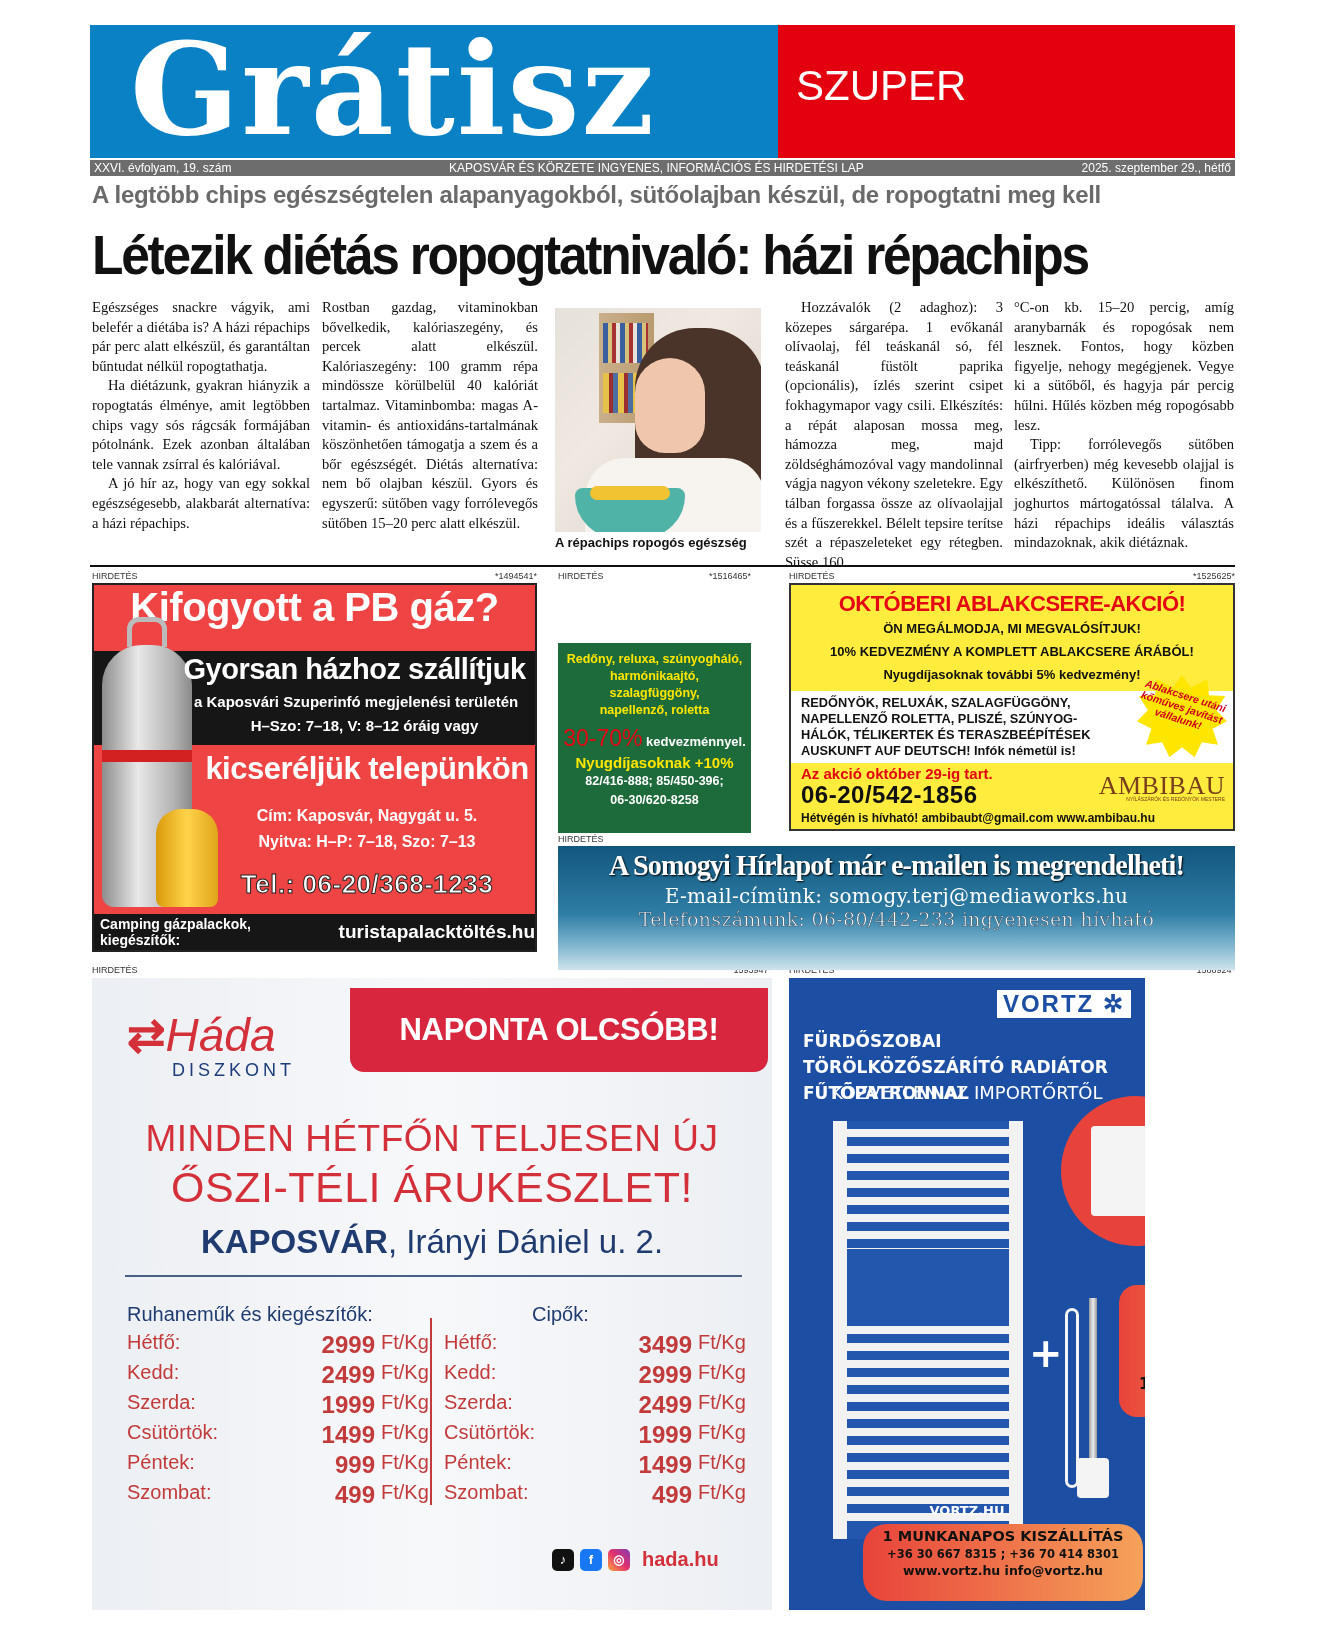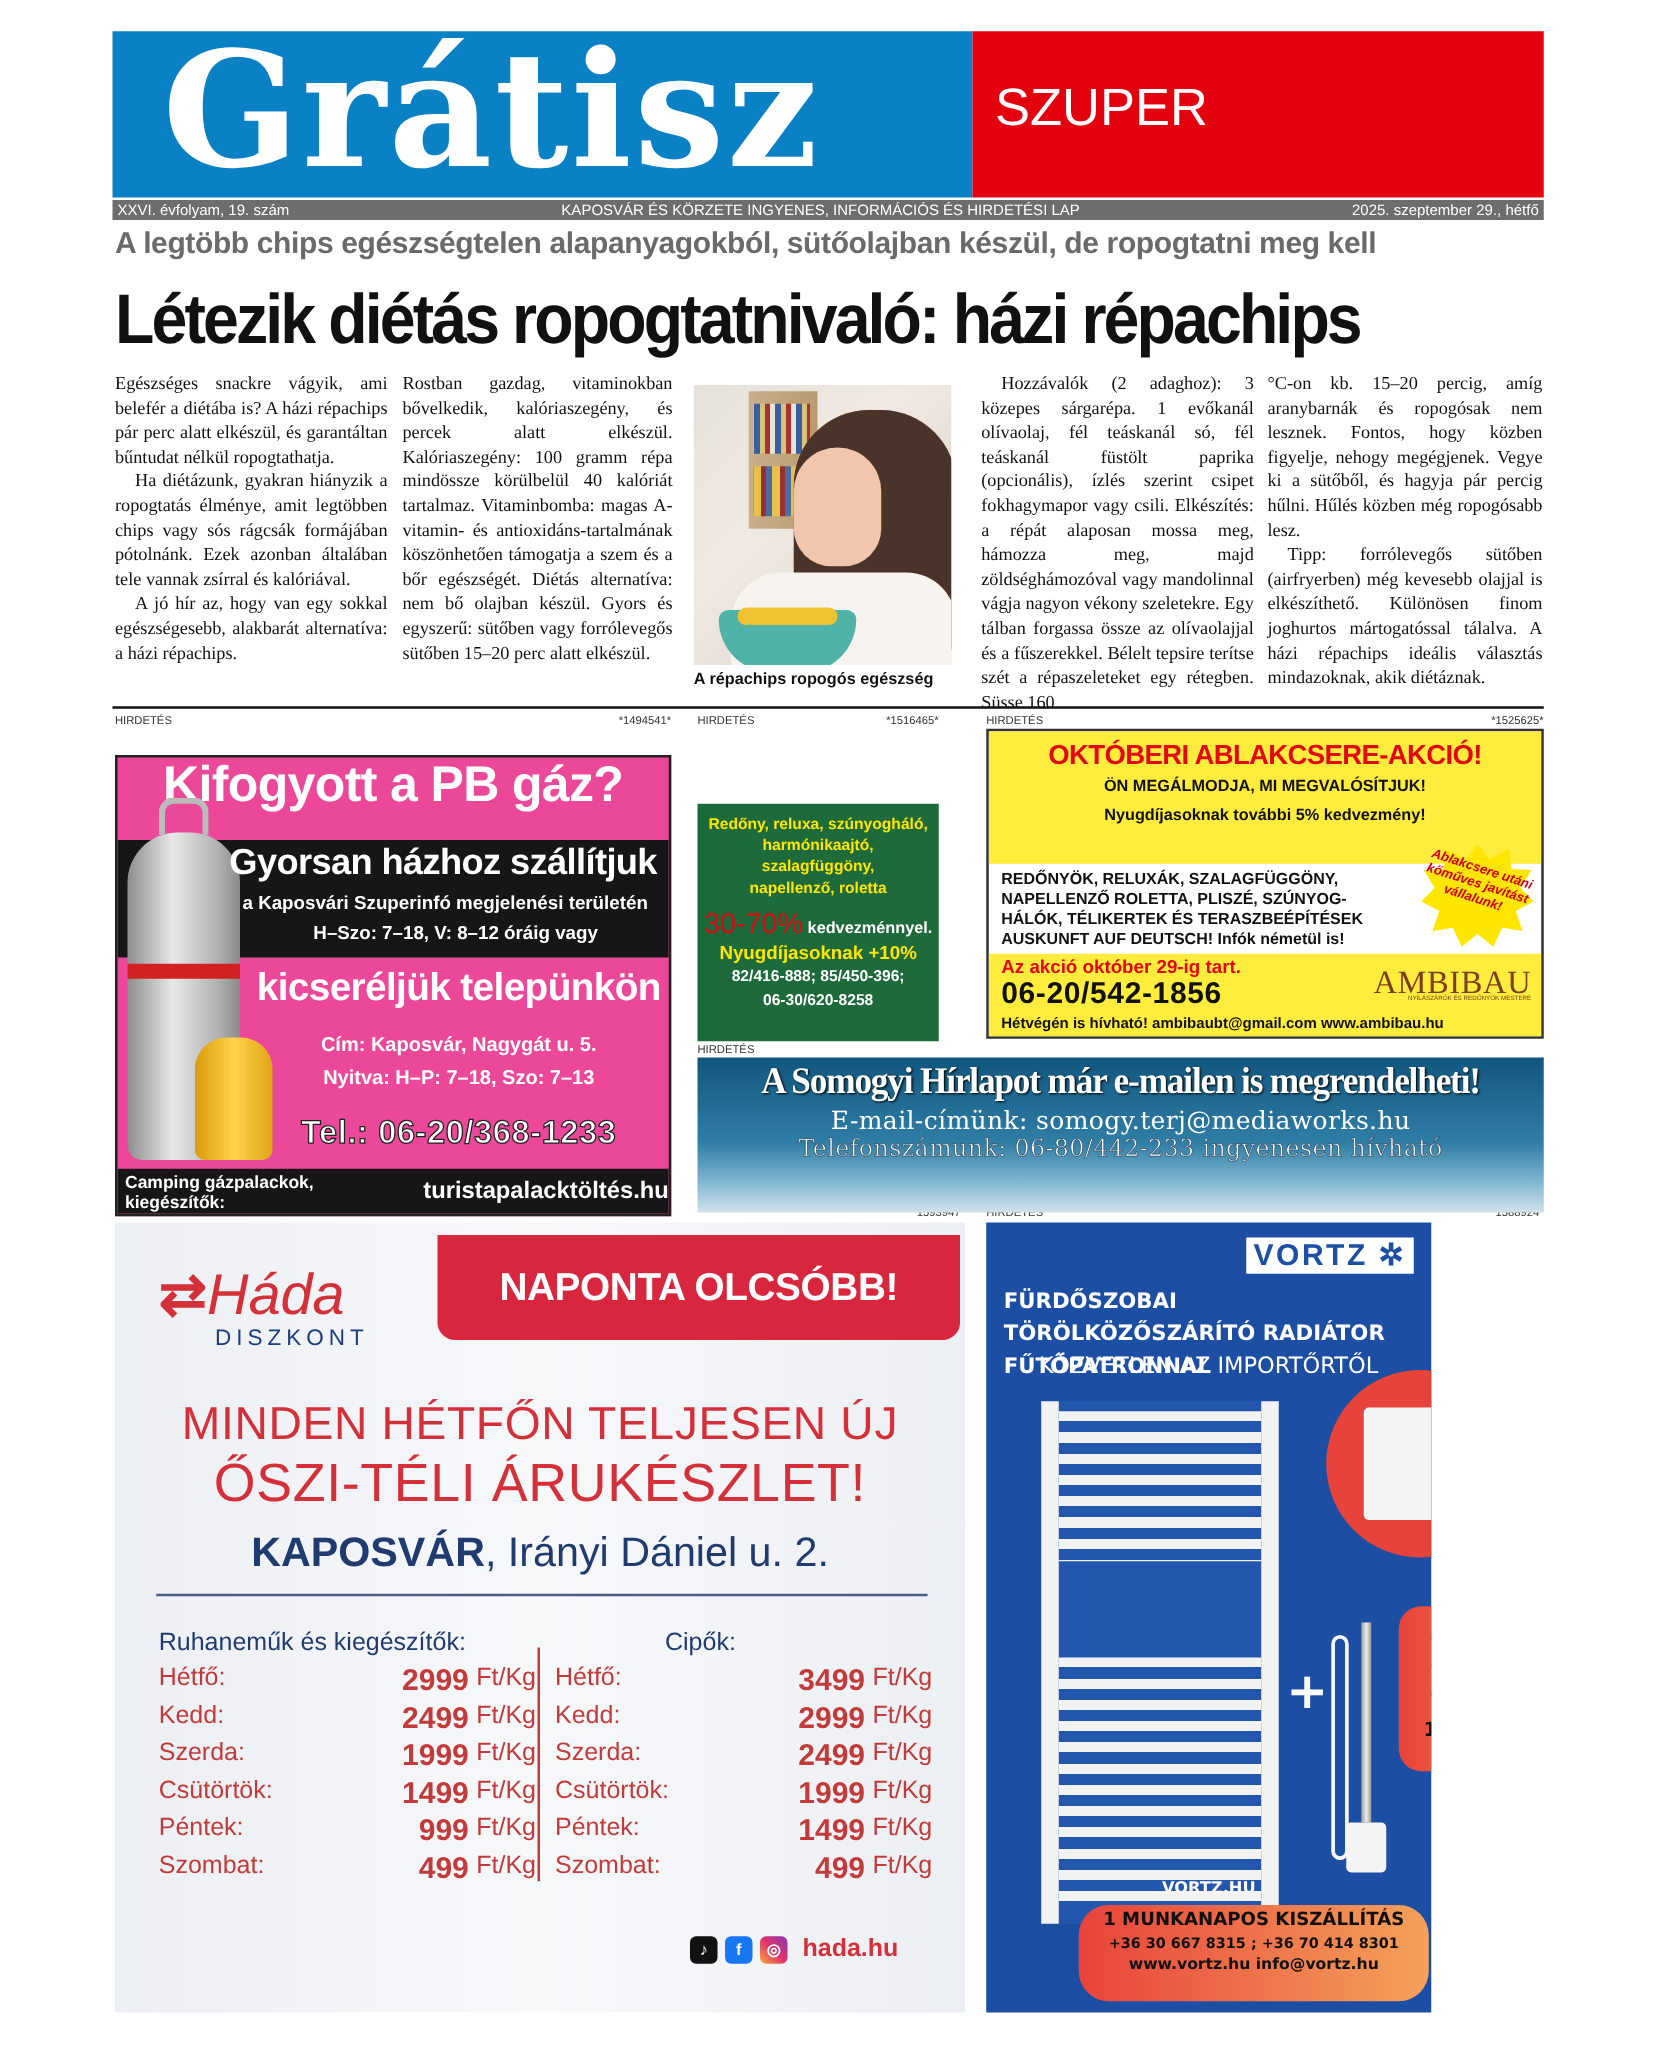--- a/index.html
+++ b/index.html
@@ -35,21 +35,21 @@
   #photo .bowl { position:absolute; left: 20px; top: 180px; width: 110px; height: 50px; border-radius: 10px 10px 55px 55px; background: #4fb3a7; }
   #photo .chips { position:absolute; left: 35px; top: 178px; width: 80px; height: 14px; border-radius: 8px; background: #f1c232; }
   #caption { left: 555px; top: 535px; width: 210px; font-family: "Liberation Sans", sans-serif; font-weight: bold; font-size: 13px; color: #111; }
 
   #rule { left: 90px; top: 565px; width: 1145px; height: 2px; background: #111; }
 
   .adlabel { font-family: "Liberation Sans", sans-serif; font-size: 9px; color: #333; }
   .adcode { font-family: "Liberation Sans", sans-serif; font-size: 9px; color: #333; text-align: right; }
 
   
-  #ad-pb { left: 92px; top: 604px; width: 445px; height: 369px; background: #ec4899; border: 2px solid #222; overflow: hidden; font-family: "Liberation Sans", sans-serif; }
+  #ad-pb { left: 92px; top: 583px; width: 445px; height: 369px; background: #ef4444; border: 2px solid #222; overflow: hidden; font-family: "Liberation Sans", sans-serif; }
   #ad-pb .t1 { position: absolute; left: 0; top: 0; width: 100%; text-align: center; font-weight: bold; font-size: 40px; color: #fff; letter-spacing: -0.5px; }
   #ad-pb .band { position: absolute; left: 0; top: 66px; width: 100%; height: 94px; background: #161616; }
   #ad-pb .t2 { position: absolute; left: 80px; right: 0; top: 68px; text-align: center; font-weight: bold; font-size: 29px; color: #fff; letter-spacing: -0.5px; }
   #ad-pb .t3 { position: absolute; left: 100px; right: 0; top: 108px; text-align: left; font-weight: bold; font-size: 15px; color: #fff; }
   #ad-pb .t4 { position: absolute; left: 100px; right: 0; top: 132px; text-align: center; font-weight: bold; font-size: 15px; color: #fff; }
   #ad-pb .t5 { position: absolute; left: 105px; right: 0; top: 166px; text-align: center; font-weight: bold; font-size: 31px; color: #fff; letter-spacing: -0.5px; }
   #ad-pb .t6 { position: absolute; left: 105px; right: 0; top: 222px; text-align: center; font-weight: bold; font-size: 16px; color: #fff; }
   #ad-pb .t7 { position: absolute; left: 105px; right: 0; top: 248px; text-align: center; font-weight: bold; font-size: 16px; color: #fff; }
   #ad-pb .t8 { position: absolute; left: 105px; right: 0; top: 284px; text-align: center; font-weight: bold; font-size: 26px; color: #fff; -webkit-text-stroke: 1px #222; letter-spacing: 0.5px; }
   #ad-pb .foot { position: absolute; left: 0; bottom: 0; width: 100%; height: 36px; background: #161616; color: #fff; font-weight: bold; padding-left: 6px; display: flex; align-items: center; gap: 10px; }
@@ -229,20 +229,21 @@
     <div class="ny">Nyugdíjasoknak +10%</div>
     <div class="ph">82/416-888; 85/450-396;</div>
     <div class="ph">06-30/620-8258</div>
   </div>
 </div>
 
 <div id="ad-ablak" class="abs">
   <div class="yel">
     <div class="h">OKTÓBERI ABLAKCSERE-AKCIÓ!</div>
     <div class="s">ÖN MEGÁLMODJA, MI MEGVALÓSÍTJUK!</div>
+    <div class="s">10% KEDVEZMÉNY A KOMPLETT ABLAKCSERE ÁRÁBÓL!</div>
     <div class="s">Nyugdíjasoknak további 5% kedvezmény!</div>
   </div>
   <div class="yel2"></div>
   <div class="list">
     <div>REDŐNYÖK, RELUXÁK, SZALAGFÜGGÖNY,</div>
     <div>NAPELLENZŐ ROLETTA, PLISZÉ, SZÚNYOG-</div>
     <div>HÁLÓK, TÉLIKERTEK ÉS TERASZBEÉPÍTÉSEK</div>
     <div>AUSKUNFT AUF DEUTSCH! Infók németül is!</div>
   </div>
   <div class="star"></div>

